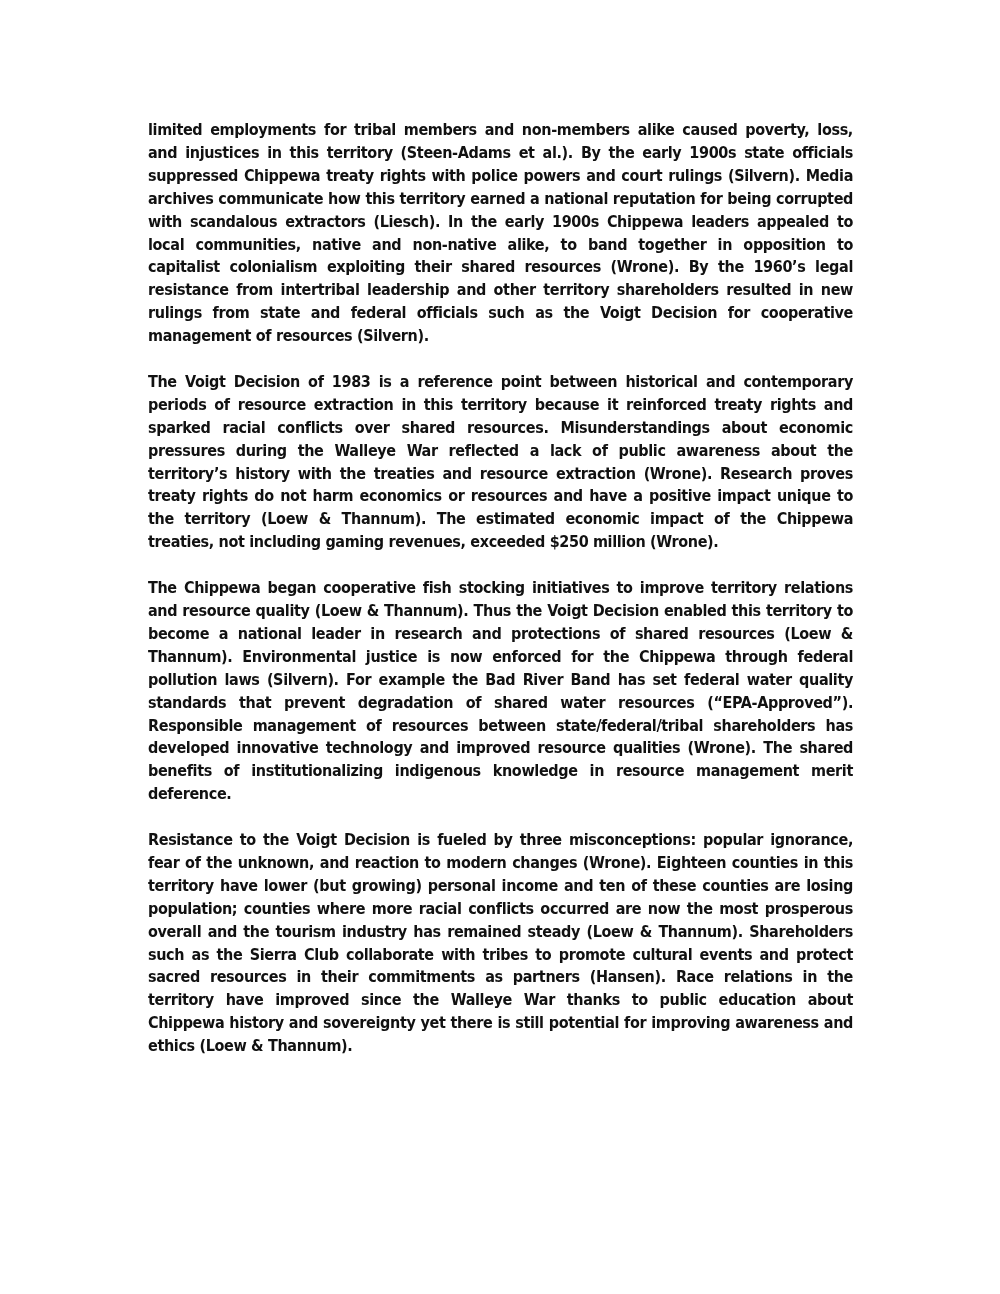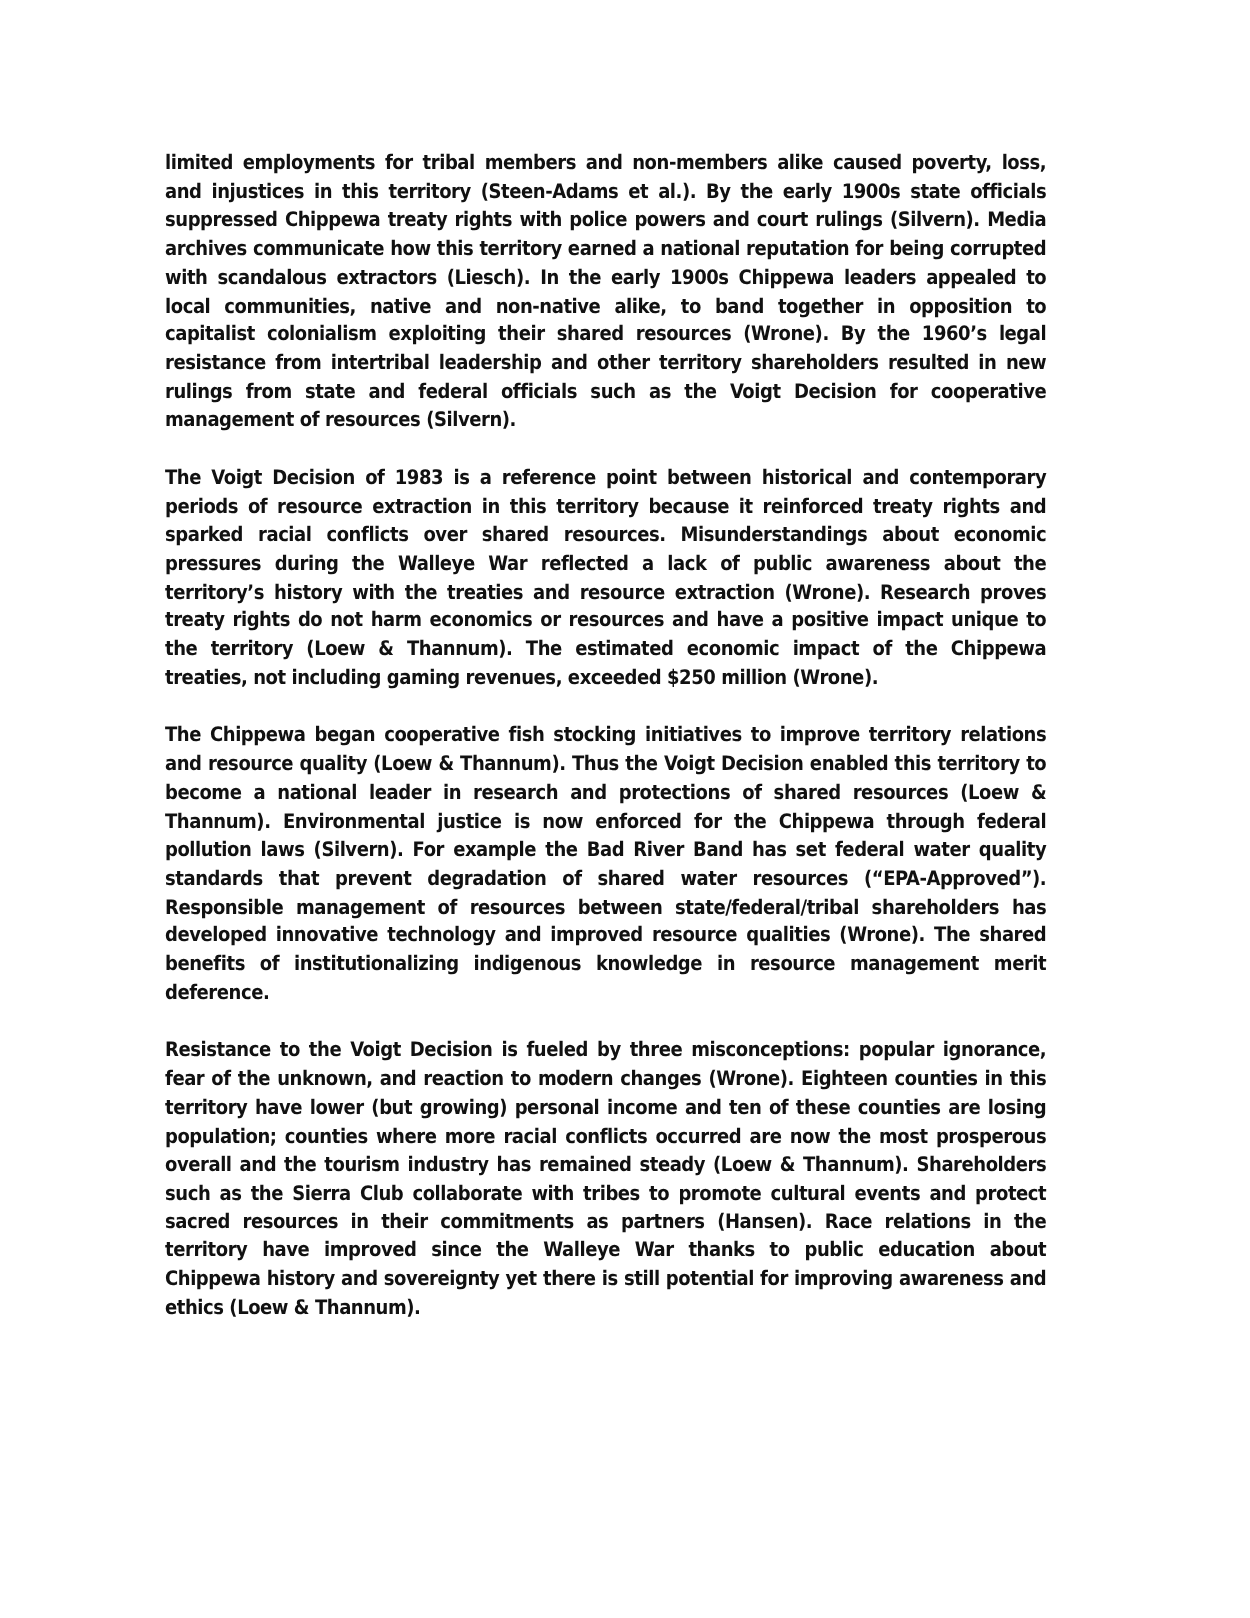--- a/index.html
+++ b/index.html
@@ -8,21 +8,21 @@
     background: #ffffff;
   }
   body {
     width: 1000px;
     height: 1294px;
     position: relative;
     overflow: hidden;
   }
   .page {
     position: absolute;
-    left: 132px;
+    left: 148px;
     top: 119px;
     width: 705px;
     color: #111111;
     font-family: "DejaVu Sans", sans-serif;
     font-weight: bold;
     font-size: 16px;
     line-height: 22.9px;
     letter-spacing: -0.35px;
     font-stretch: condensed;
   }

